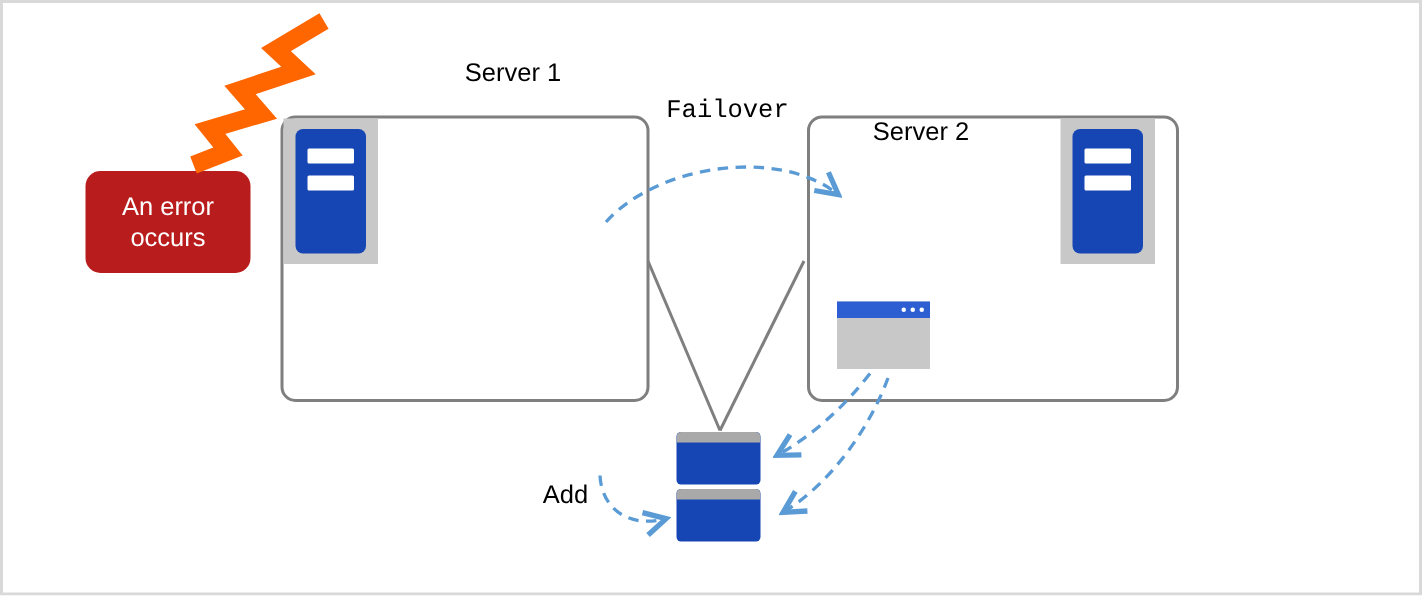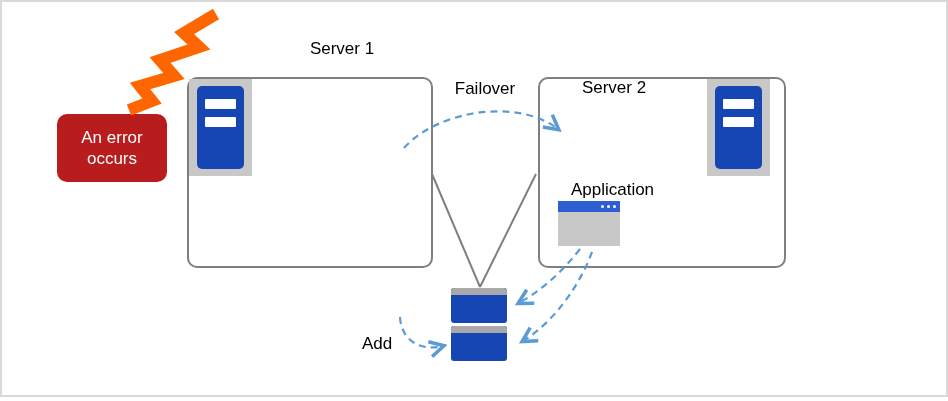--- a/index.html
+++ b/index.html
@@ -45,23 +45,22 @@
 </head>
 <body>
 
 <div class="canvas">
 
   <div class="box box1"></div>
   <div class="box box2"></div>
 
   <div class="lbl" style="left:275px; top:37px; width:130px;">Server 1</div>
   <div class="lbl" style="left:547px; top:37px; width:130px;margin-top:39px;">Server 2</div>
-  <div class="lbl" style="left:433px; top:77px; width:100px;">Failover</div>
-  <div class="lbl" style="left:553px; top:178px; width:115px;">Application</div>
-  <div class="lbl" style="left:352px; top:332px; width:46px;">Add</div>
+  <div class="lbl" style="left:433px; top:63px; width:100px;font-family:Liberation Mono, monospace;">Failover</div>
+  <div class="lbl" style="left:352px; top:318px; width:46px;">Add</div>
 
   <div class="error-box">An error occurs</div>
 
   <div class="server-icon" style="left:187px; top:77px;">
     <div class="server-front">
       <div class="server-slot"></div>
       <div class="server-slot"></div>
     </div>
   </div>
   <div class="server-icon" style="left:705px; top:77px;">

